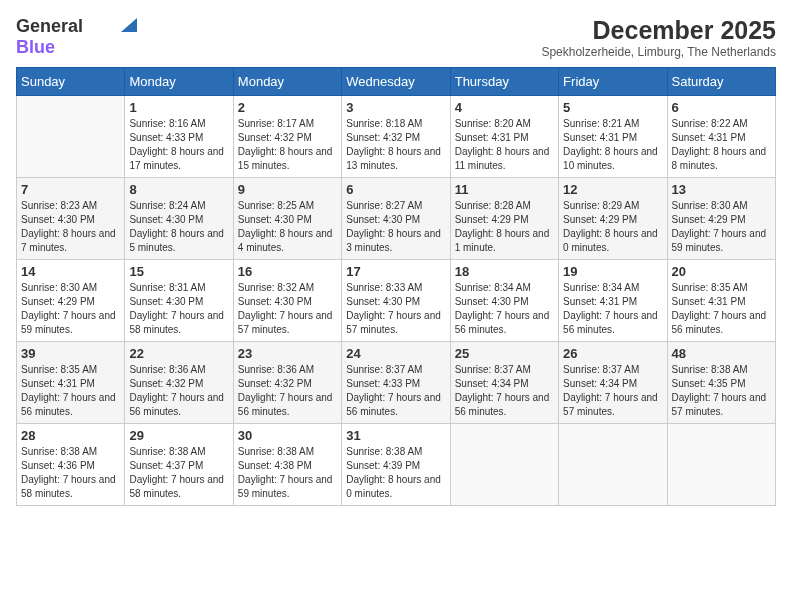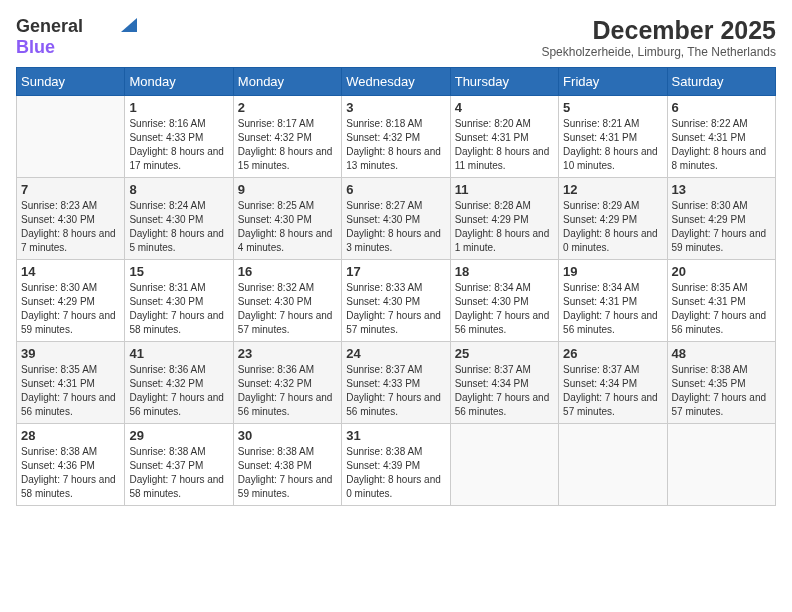--- a/index.html
+++ b/index.html
@@ -211,21 +211,21 @@
           <span class="day-number">20</span>
           <div class="cell-content">Sunrise: 8:35 AM<br>Sunset: 4:31 PM<br>Daylight: 7 hours and 56 minutes.</div>
         </td>
       </tr>
       <tr>
         <td>
           <span class="day-number">39</span>
           <div class="cell-content">Sunrise: 8:35 AM<br>Sunset: 4:31 PM<br>Daylight: 7 hours and 56 minutes.</div>
         </td>
         <td>
-          <span class="day-number">41</span>
+          <span class="day-number">22</span>
           <div class="cell-content">Sunrise: 8:36 AM<br>Sunset: 4:32 PM<br>Daylight: 7 hours and 56 minutes.</div>
         </td>
         <td>
           <span class="day-number">23</span>
           <div class="cell-content">Sunrise: 8:36 AM<br>Sunset: 4:32 PM<br>Daylight: 7 hours and 56 minutes.</div>
         </td>
         <td>
           <span class="day-number">24</span>
           <div class="cell-content">Sunrise: 8:37 AM<br>Sunset: 4:33 PM<br>Daylight: 7 hours and 56 minutes.</div>
         </td>

